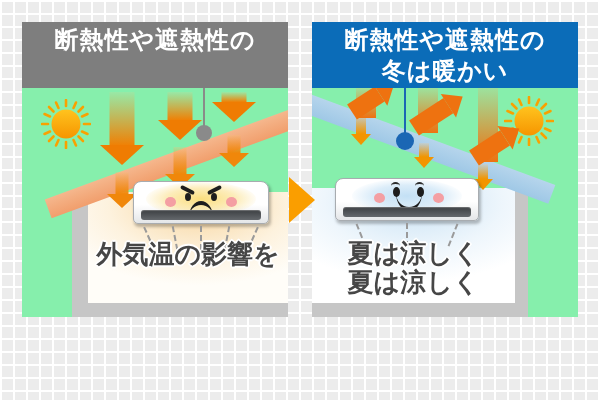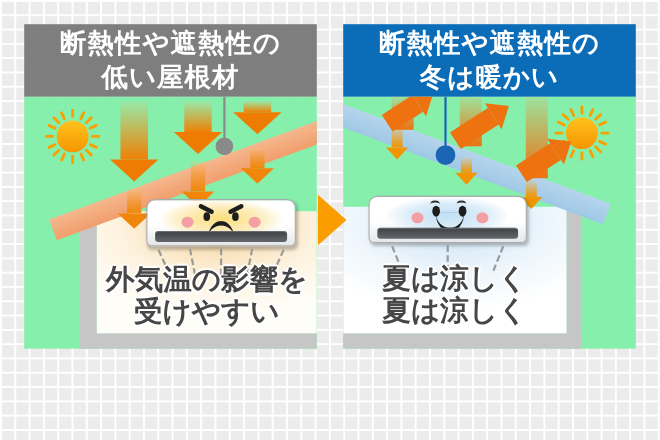--- a/index.html
+++ b/index.html
@@ -94,21 +94,20 @@
   #footer{position:absolute;left:0;top:328px;width:600px;text-align:center;z-index:2;
     font-weight:bold;font-size:25px;line-height:30px;color:#4c4c4c;letter-spacing:-0.5px;}
   .sun{position:absolute;z-index:2;}
 </style>
 </head>
 <body>
 
 <div class="panel" id="panel-left">
   <div class="panel-header">
     <div>断熱性や遮熱性の</div>
-    <div>低い屋根材</div>
   </div>
   <div class="panel-body">
 
     <div class="room-wall" style="left:50px;top:104px;width:16px;height:125px;"></div>
     <div class="room-floor room-wall" style="left:50px;top:215px;width:216px;height:14px;"></div>
     <div class="room-interior" id="room-int-left"></div>
 
     <svg class="sun" style="left:19px;top:11px;" width="50" height="50" viewBox="0 0 50 50">
       <defs>
           <linearGradient id="sg1" x1="0" y1="0" x2="0" y2="1">
@@ -184,21 +183,20 @@
     <div class="dashes" style="left:118px;top:138px;">
       <div class="dash" style="left:8px;transform:rotate(-24deg);"></div>
       <div class="dash" style="left:34px;transform:rotate(-11deg);"></div>
       <div class="dash" style="left:60px;"></div>
       <div class="dash" style="left:86px;transform:rotate(11deg);"></div>
       <div class="dash" style="left:112px;transform:rotate(24deg);"></div>
     </div>
 
     <div class="panel-caption" style="left:56px;top:152px;width:220px;">
       <div>外気温の影響を</div>
-      <div>受けやすい</div>
     </div>
   </div>
 </div>
 
 <div class="panel" id="panel-right">
   <div class="panel-header">
     <div>断熱性や遮熱性の</div>
     <div>冬は暖かい</div>
   </div>
   <div class="panel-body">

